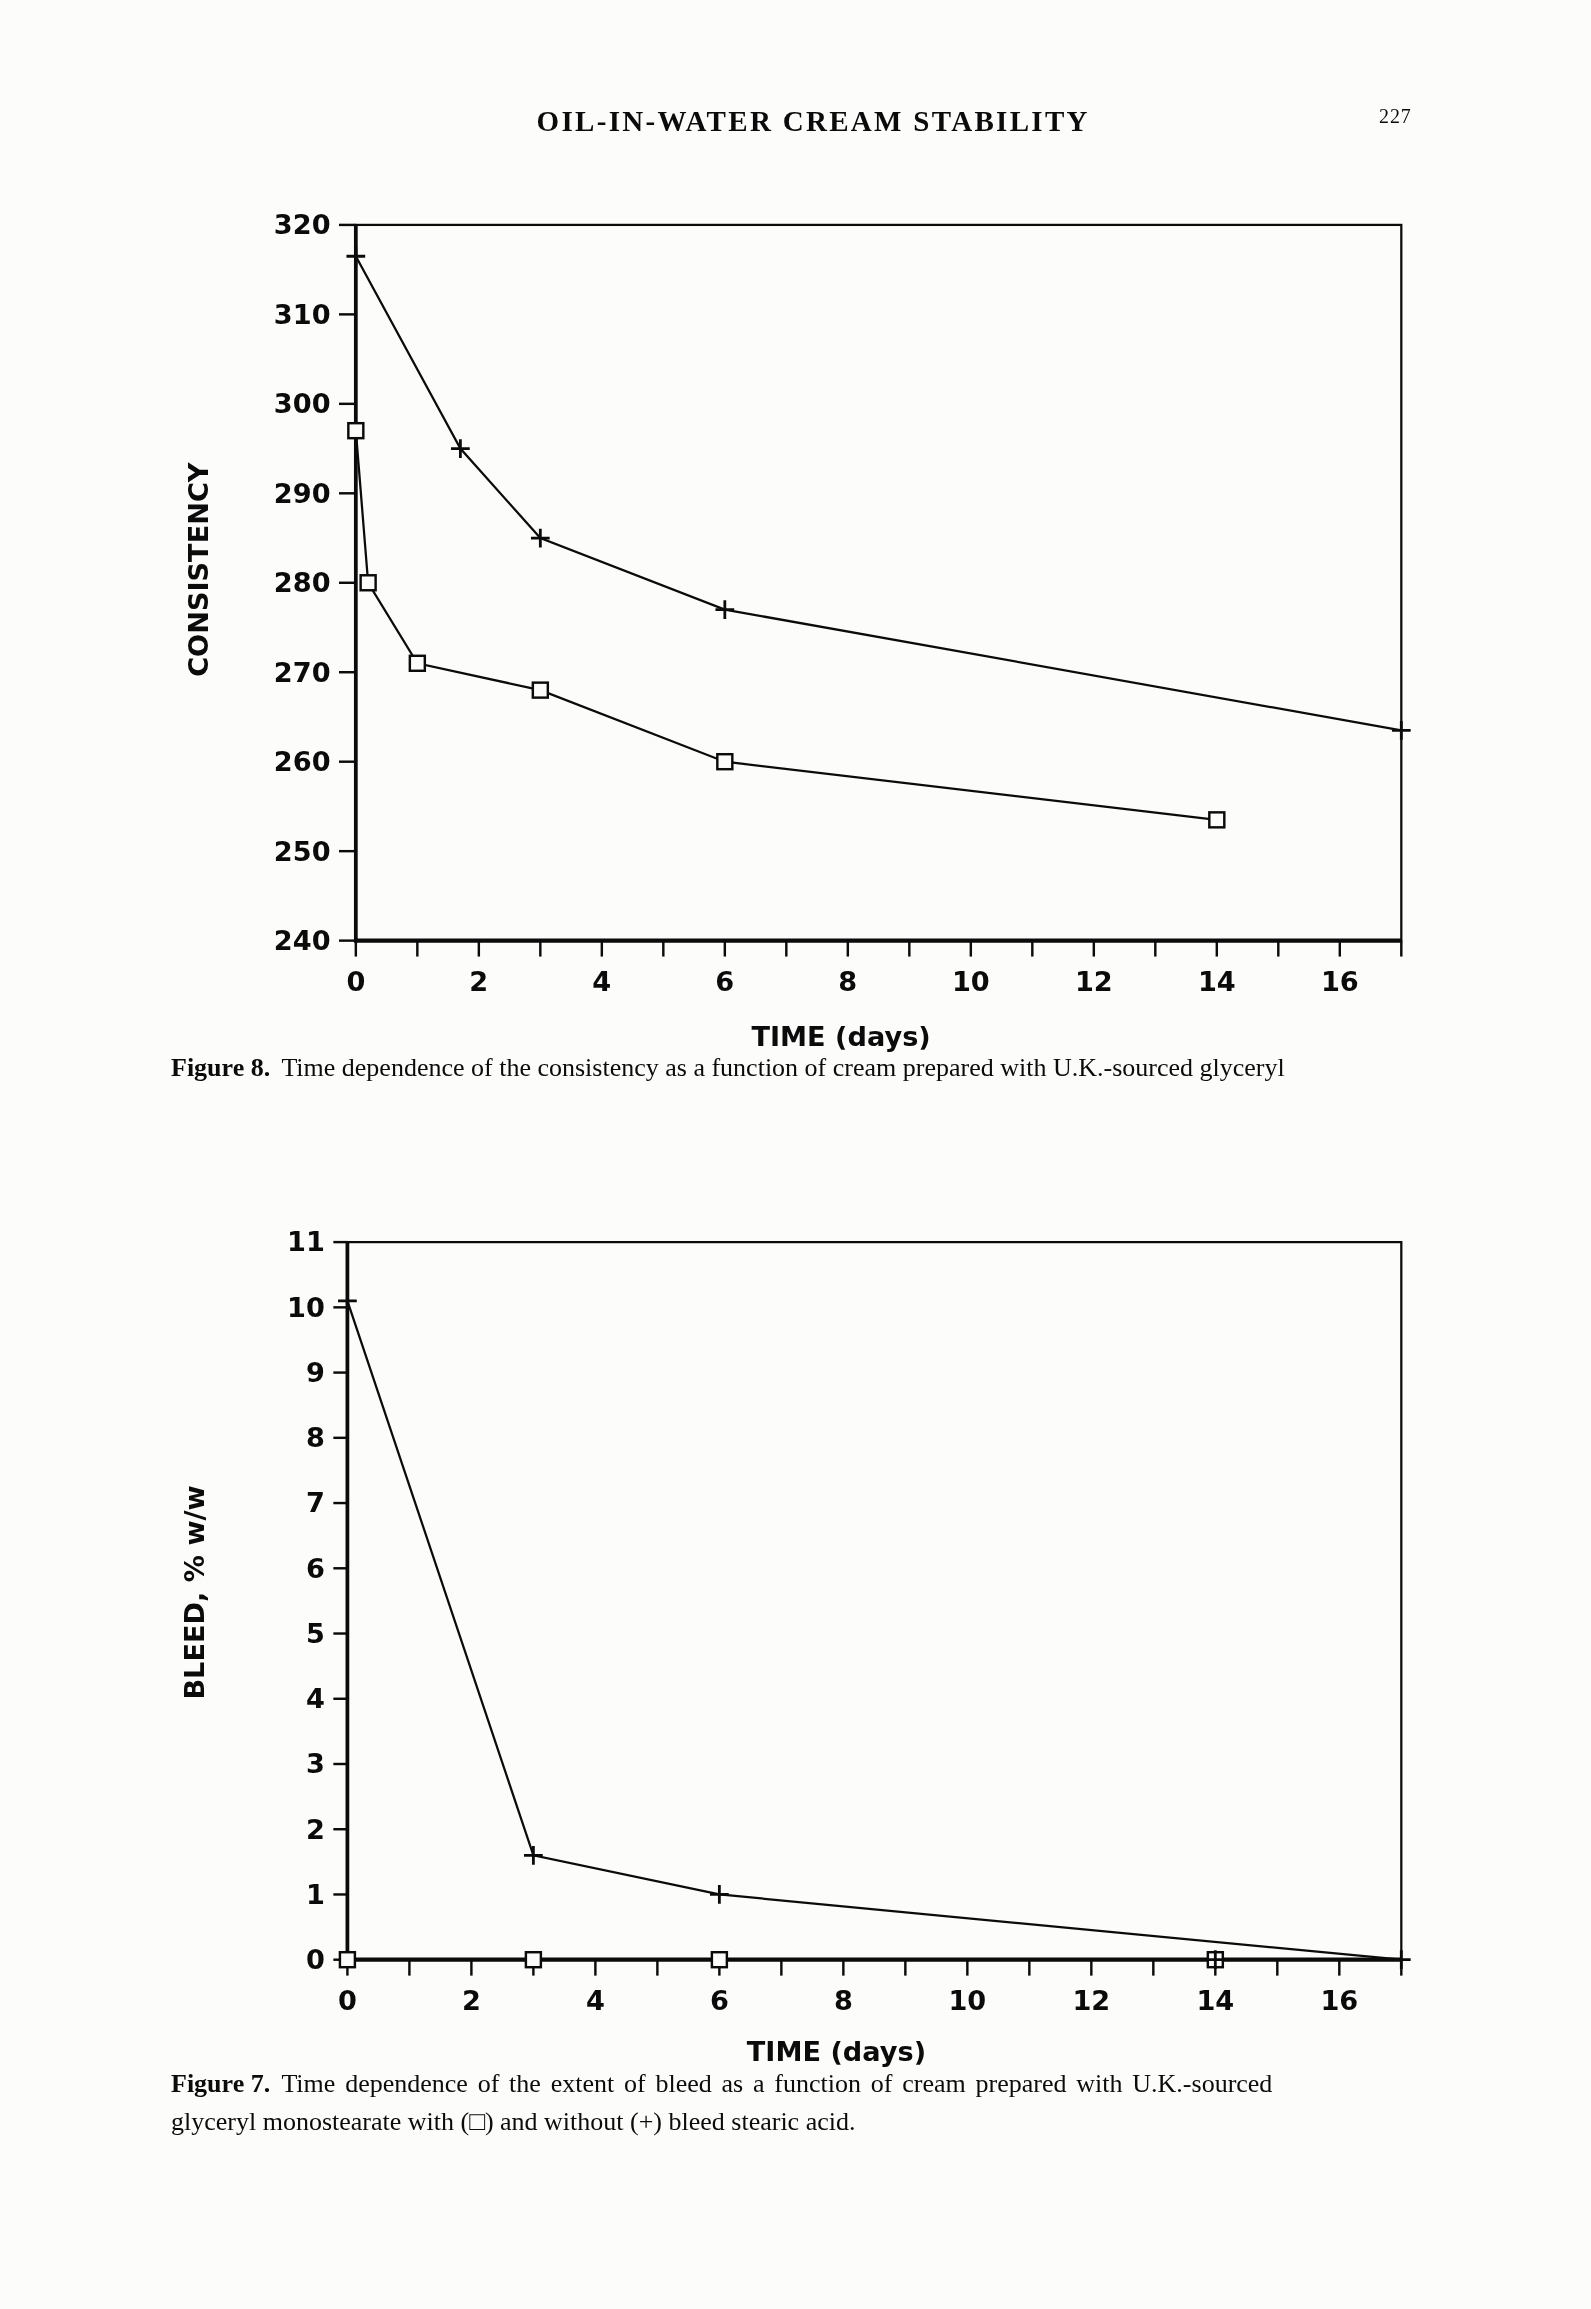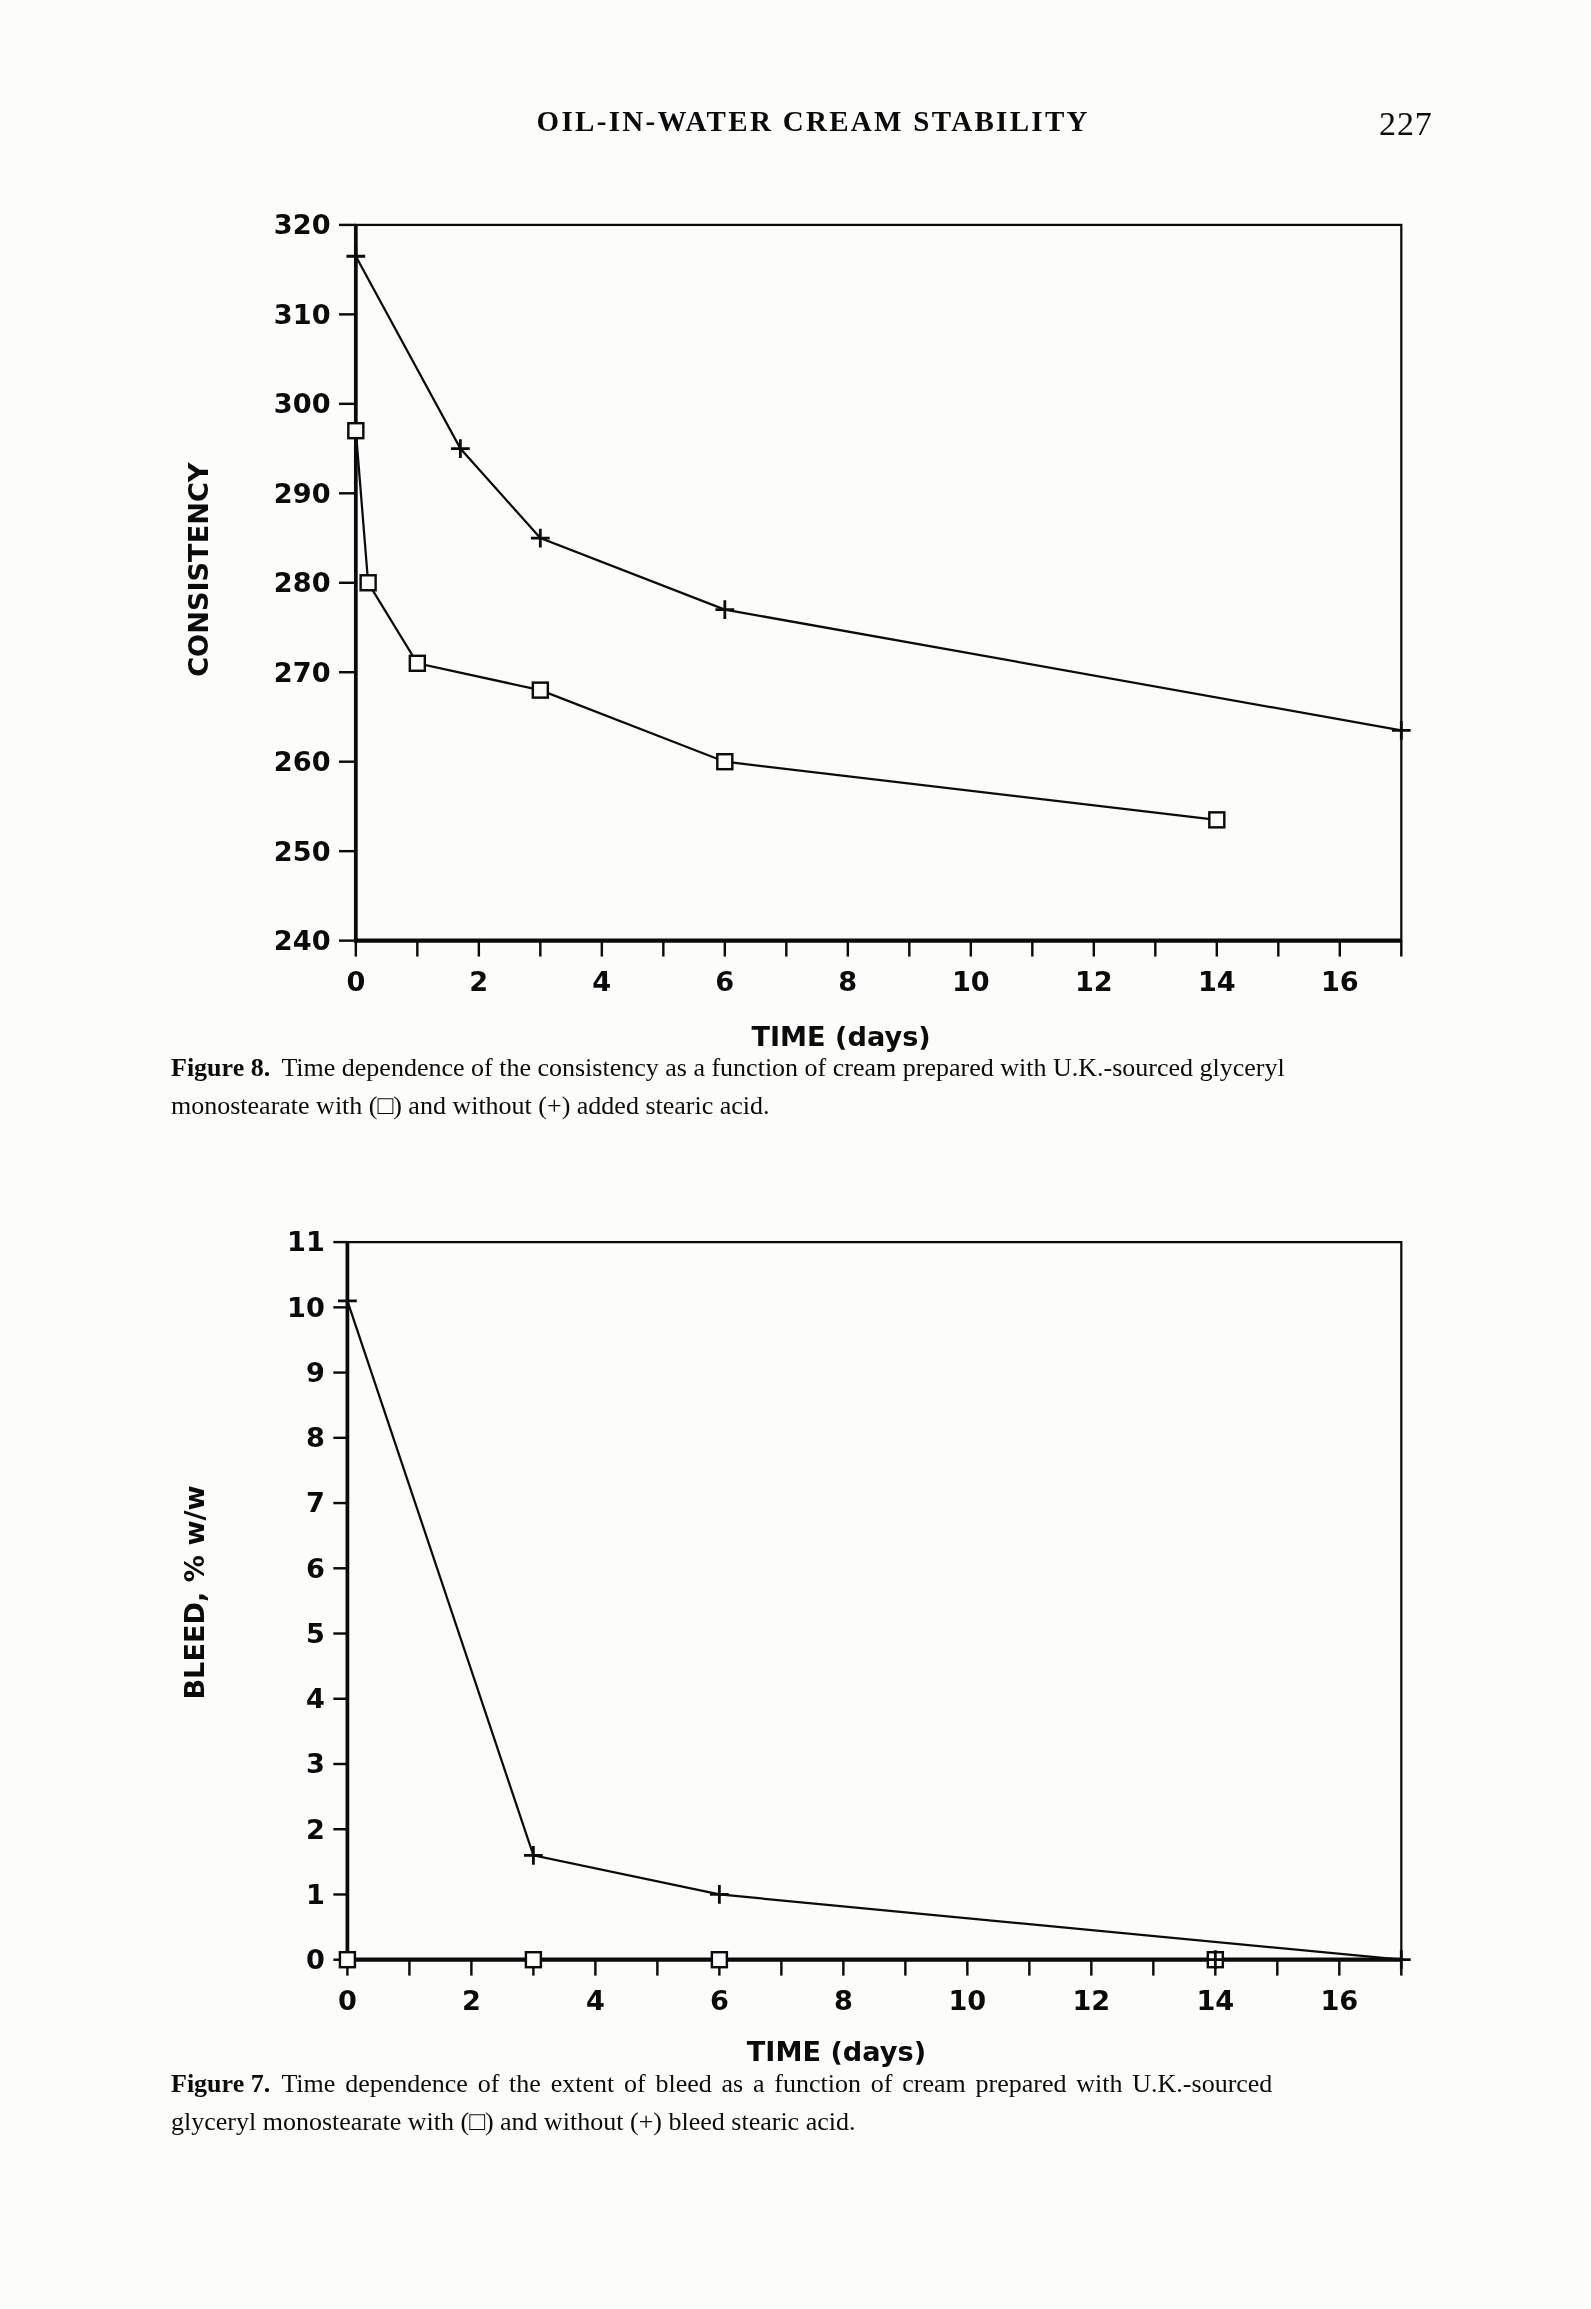--- a/index.html
+++ b/index.html
@@ -8,21 +8,21 @@
     background:#fcfcfa; color:#0b0b0b; margin:0 auto;
     font-family:"Liberation Serif", serif; overflow:hidden;
   }
   .running-title {
     position:absolute; top:105px; left:0; width:1592px; text-align:center;
     font-size:29px; letter-spacing:2.3px; font-weight:600;margin-left:6px;
   }
   
   .running-title span { position:relative; left:11.2px; }
   .page-number {
-    position:absolute; top:105px; left:1379px; font-size:34px; letter-spacing:0.9px;
+    position:absolute; top:105px; left:1379px; font-size:20px; letter-spacing:0.9px;
   }
   svg.chart { position:absolute; }
   #fig8-svg { left:131px; top:131px; }
   #fig9-svg { left:131px; top:1199px; }
   .caption {
     position:absolute; left:171px; width:1274px;
     font-size:26px; line-height:38px; margin:0;
   }
   #fig8-caption { top:1049px; }
   #fig9-caption { top:2065px; }
@@ -103,21 +103,20 @@
       <rect x="372" y="451.65" width="16" height="16" fill="#fcfcfa" stroke="#0b0b0b" stroke-width="2.6"></rect>
       <rect x="385.1294117647059" y="614" width="16" height="16" fill="#fcfcfa" stroke="#0b0b0b" stroke-width="2.6"></rect>
       <rect x="437.6470588235294" y="699.95" width="16" height="16" fill="#fcfcfa" stroke="#0b0b0b" stroke-width="2.6"></rect>
       <rect x="568.9411764705883" y="728.6" width="16" height="16" fill="#fcfcfa" stroke="#0b0b0b" stroke-width="2.6"></rect>
       <rect x="765.8823529411765" y="805" width="16" height="16" fill="#fcfcfa" stroke="#0b0b0b" stroke-width="2.6"></rect>
       <rect x="1291.0588235294117" y="867.075" width="16" height="16" fill="#fcfcfa" stroke="#0b0b0b" stroke-width="2.6"></rect>
     </svg>
 
   <p class="caption" id="fig8-caption">
     <span class="cap-label">Figure 8.</span><span class="line1">Time dependence of the consistency as a function of cream prepared with U.K.-sourced glyceryl</span><br>
-    <span class="line2">monostearate with (□) and without (+) added stearic acid.</span>
   </p>
 
   <svg id="fig9-svg" class="chart" width="1349" height="890" viewBox="140 1280 1440 950">
       <rect x="371" y="1326" width="1125" height="766" fill="none" stroke="#0b0b0b" stroke-width="2.4"></rect>
       <line x1="371" y1="1326" x2="371" y2="2094" stroke="#0b0b0b" stroke-width="4"></line>
       <line x1="369" y1="2092" x2="1496" y2="2092" stroke="#0b0b0b" stroke-width="4.5"></line>
       <line x1="356" y1="2092" x2="371" y2="2092" stroke="#0b0b0b" stroke-width="2.6"></line>
       <text x="347" y="2102" text-anchor="end" font-size="29">0</text>
       <line x1="356" y1="2022.3636363636363" x2="371" y2="2022.3636363636363" stroke="#0b0b0b" stroke-width="2.6"></line>
       <text x="347" y="2032.3636363636363" text-anchor="end" font-size="29">1</text>

